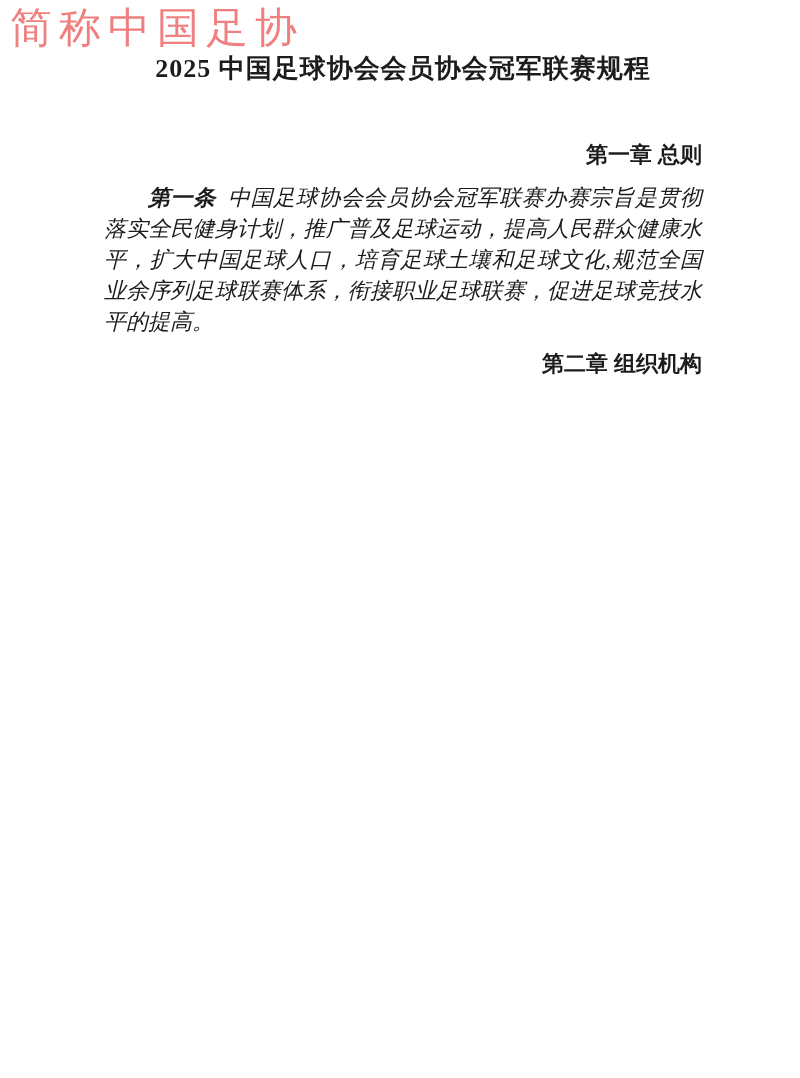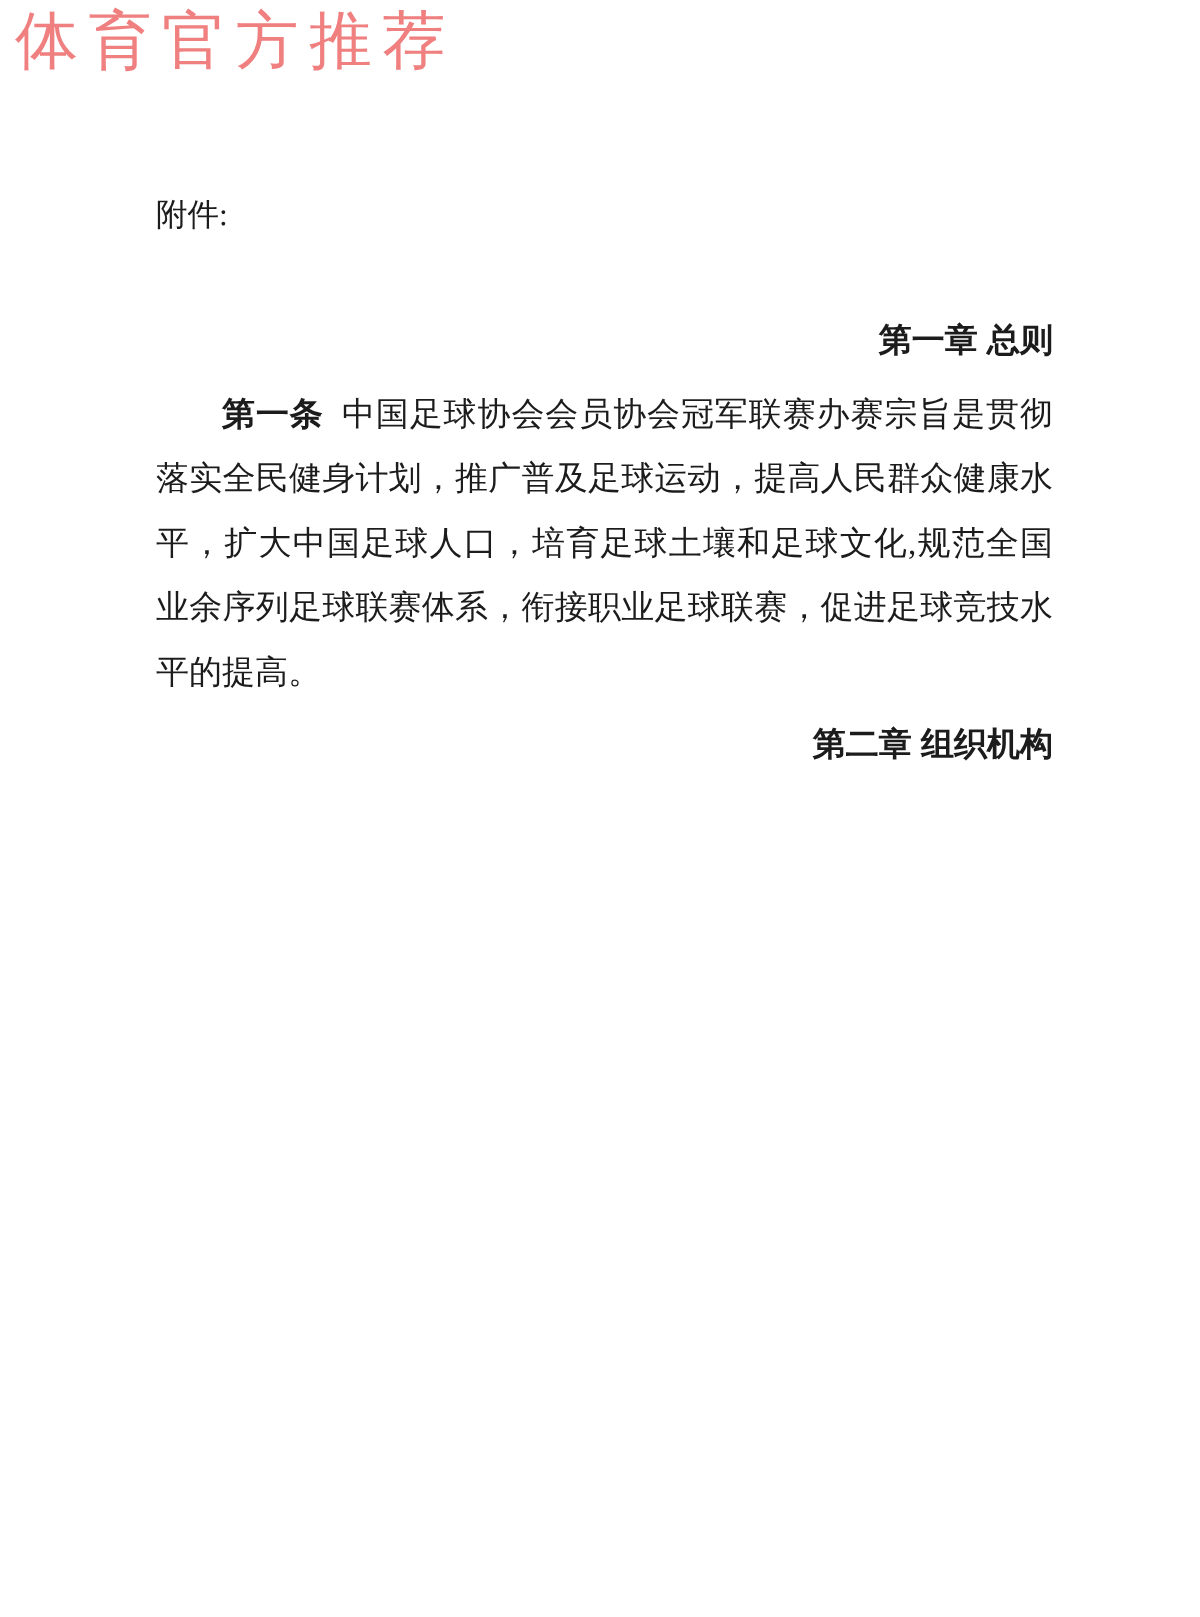--- a/index.html
+++ b/index.html
@@ -51,42 +51,43 @@
     line-height: 30px;
     font-weight: bold;
     text-align: right;
     font-family: "Liberation Sans", "DejaVu Sans", sans-serif;
   }
   .articles {
     margin-top: 12px;
   }
   .article {
     font-size: 22px;
-    line-height: 43px;
+    line-height: 31px;
     text-align: justify;
     text-indent: 2em;
     margin: 0;
+    font-style: italic;
   }
   .article-label {
     font-weight: bold;
     margin-right: 0.55em;
   }
   .chapter-heading-2 {
     margin-top: 12px;
   }
 </style>
 </head>
 <body>
 
-<div class="watermark">体育官方推荐</div>
+<div class="watermark">简称中国足协</div>
 
 <div class="page">
 
-  <div class="attachment">附件:</div>
 
+  <h1 class="doc-title">2025 中国足球协会会员协会冠军联赛规程</h1>
 
   <h2 class="chapter-heading">第一章 总则</h2>
 
   <div class="articles">
 
     <p class="article">
       <span class="article-label">第一条</span><span>中国足球协会会员协会冠军联赛办赛宗旨是贯彻落实全民健身计划，推广普及足球运动，提高人民群众健康水平，扩大中国足球人口，培育足球土壤和足球文化,规范全国业余序列足球联赛体系，衔接职业足球联赛，促进足球竞技水平的提高。</span>
     </p>
 
 

